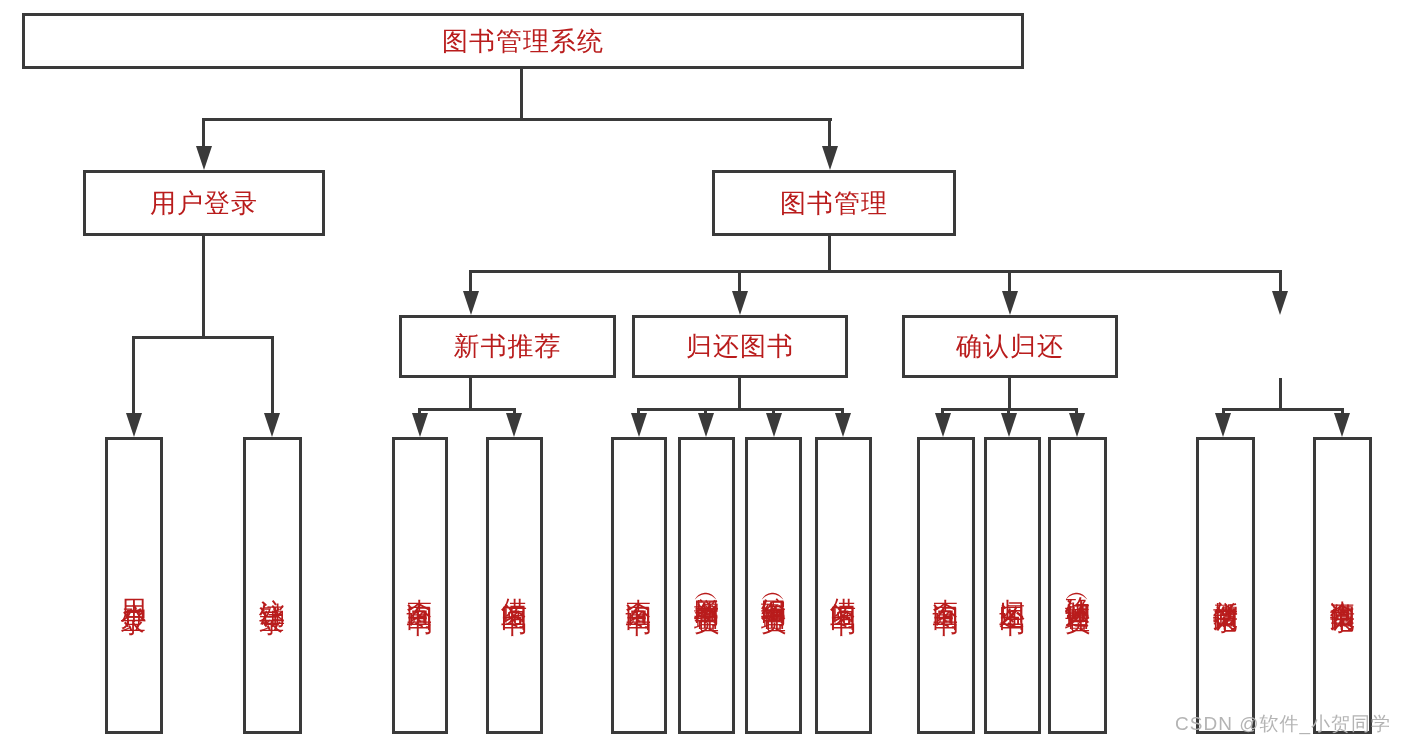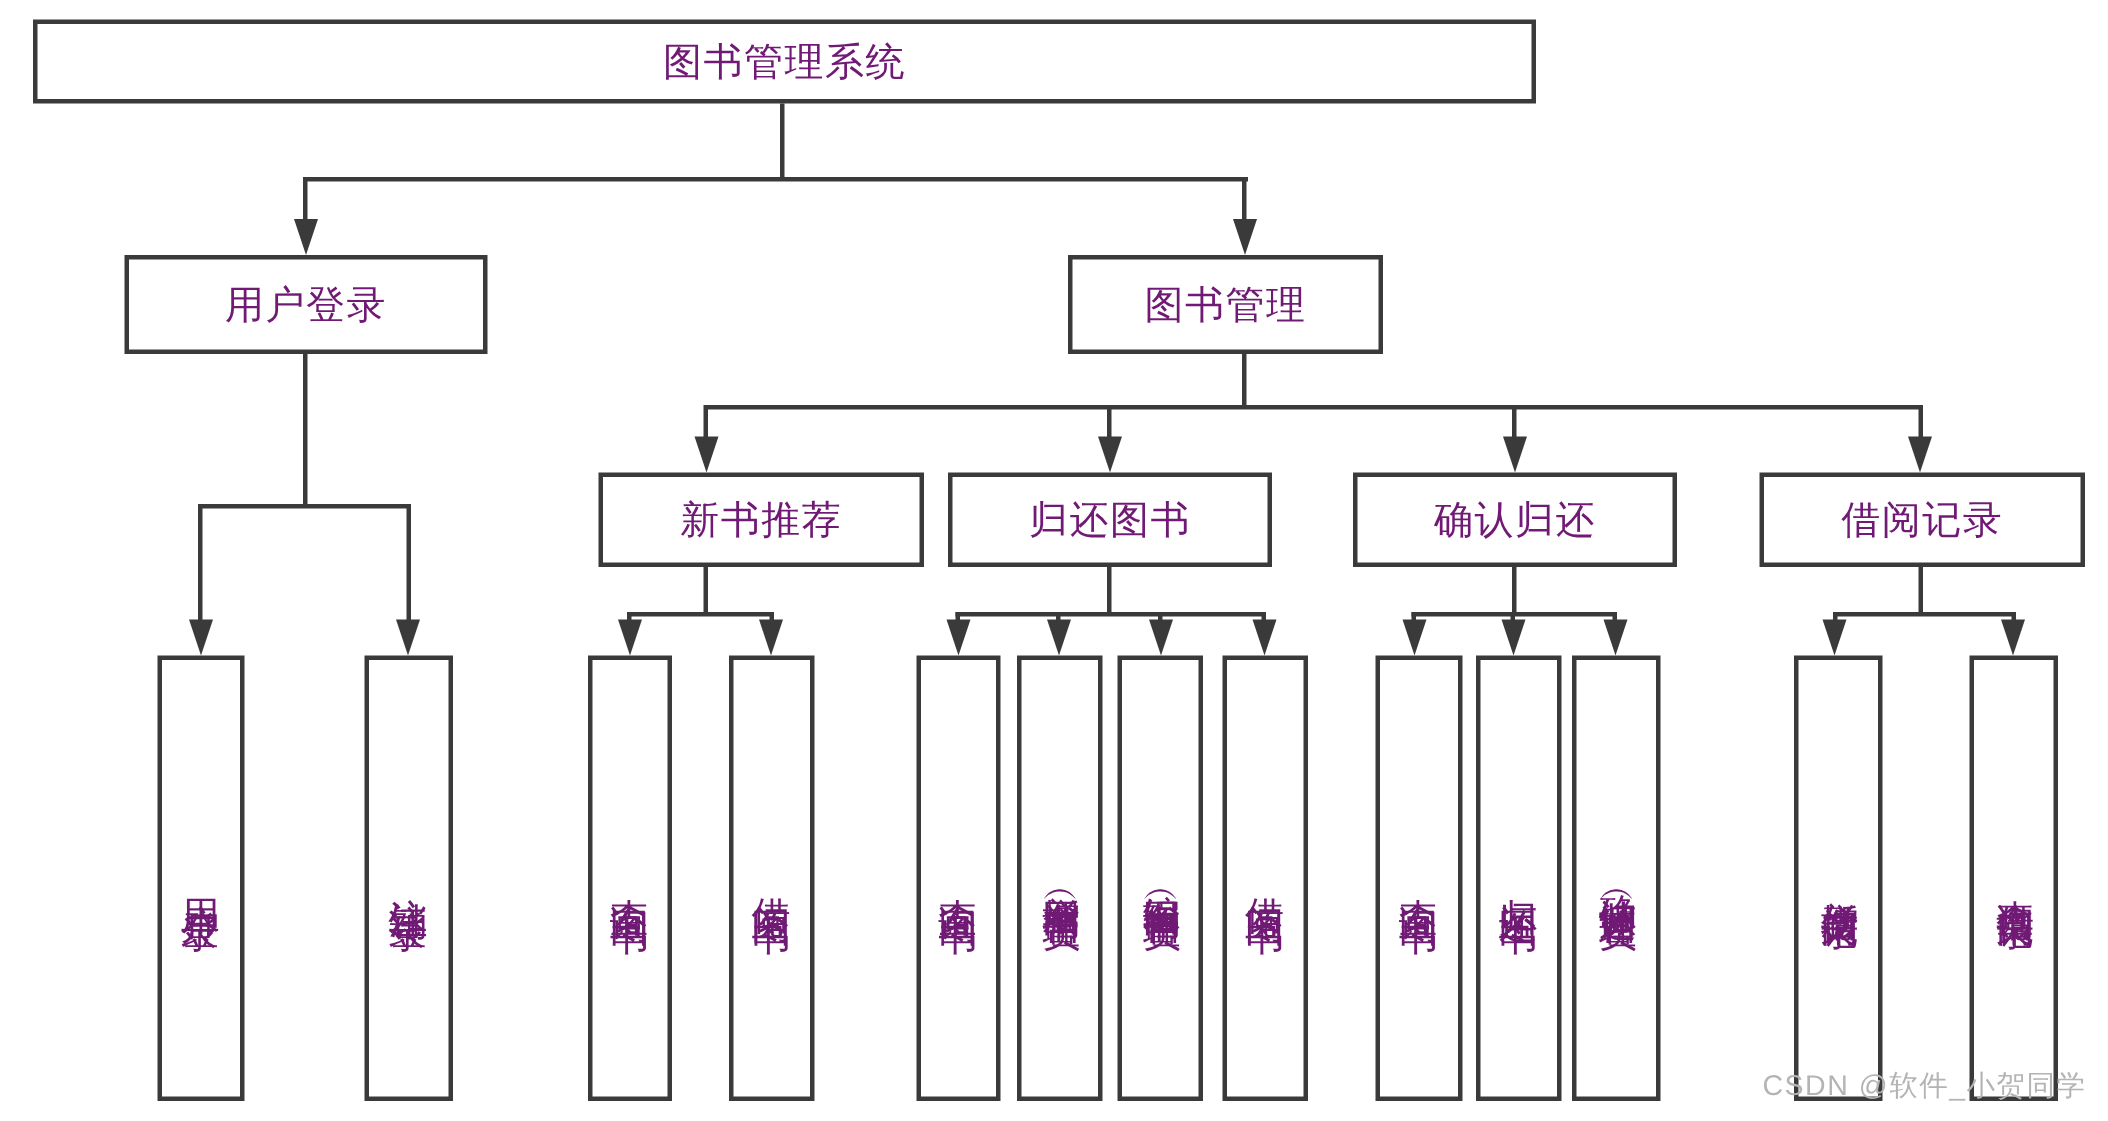--- a/index.html
+++ b/index.html
@@ -3,21 +3,21 @@
 <meta charset="utf-8">
 <style>
   html,body{margin:0;padding:0;background:#ffffff;}
   #canvas{
     position:relative;width:1405px;height:747px;background:#ffffff;overflow:hidden;
     font-family:"Liberation Sans","DejaVu Sans",sans-serif;color:#2b2b2b;
   }
   .node{
     position:absolute;box-sizing:border-box;border:3px solid #3a3a3a;background:#ffffff;
     display:flex;align-items:center;justify-content:center;
-    font-size:26px;letter-spacing:1px;color:#701a75;
+    font-size:26px;letter-spacing:1px;color:#b91c1c;
   }
   .leaf .label{
     writing-mode:vertical-rl;text-orientation:mixed;letter-spacing:4px;line-height:1;
     white-space:nowrap;
   }
   .leaf.long .label{letter-spacing:2px;font-size:25px;}
   .vl{position:absolute;width:3px;background:#3a3a3a;}
   .hl{position:absolute;height:3px;background:#3a3a3a;}
   .ar{position:absolute;width:0;height:0;border-left:8px solid transparent;
       border-right:8px solid transparent;border-top:24px solid #3a3a3a;}
@@ -38,21 +38,21 @@
   <div class="vl" style="left:520px;top:69px;height:49px;"></div>
   <div class="hl" style="left:203px;top:118px;width:629px;"></div>
   <div class="vl" style="left:202px;top:118px;height:30px;"></div>
   <div class="ar" style="left:196px;top:146px;"></div>
   <div class="vl" style="left:828px;top:118px;height:30px;"></div>
   <div class="ar" style="left:822px;top:146px;"></div>
 
   <div class="node" style="left:83px;top:170px;width:242px;height:66px;">
     <span class="label">用户登录</span>
   </div>
-  <div class="node" style="left:712px;top:170px;width:210px;height:66px;">
+  <div class="node" style="left:712px;top:170px;width:244px;height:66px;">
     <span class="label">图书管理</span>
   </div>
 
   <div class="vl" style="left:202px;top:236px;height:100px;"></div>
   <div class="hl" style="left:133px;top:336px;width:141px;"></div>
   <div class="vl" style="left:132px;top:336px;height:79px;"></div>
   <div class="ar" style="left:126px;top:413px;"></div>
   <div class="vl" style="left:271px;top:336px;height:79px;"></div>
   <div class="ar" style="left:264px;top:413px;"></div>
 
@@ -68,23 +68,20 @@
   <div class="ar" style="left:1272px;top:291px;"></div>
 
   <div class="node" style="left:363px;top:315px;width:217px;height:63px;margin-left:36px;">
     <span class="label">新书推荐</span>
   </div>
   <div class="node" style="left:632px;top:315px;width:216px;height:63px;">
     <span class="label">归还图书</span>
   </div>
   <div class="node" style="left:902px;top:315px;width:216px;height:63px;">
     <span class="label">确认归还</span>
-  </div>
-  <div class="node" style="left:1173px;top:315px;width:217px;height:63px;">
-    <span class="label">借阅记录</span>
   </div>
 
   <div class="vl" style="left:469px;top:378px;height:30px;"></div>
   <div class="hl" style="left:418px;top:408px;width:98px;"></div>
   <div class="vl" style="left:418px;top:408px;height:8px;"></div>
   <div class="ar" style="left:412px;top:413px;"></div>
   <div class="vl" style="left:513px;top:408px;height:8px;"></div>
   <div class="ar" style="left:506px;top:413px;"></div>
 
   <div class="vl" style="left:738px;top:378px;height:30px;"></div>

